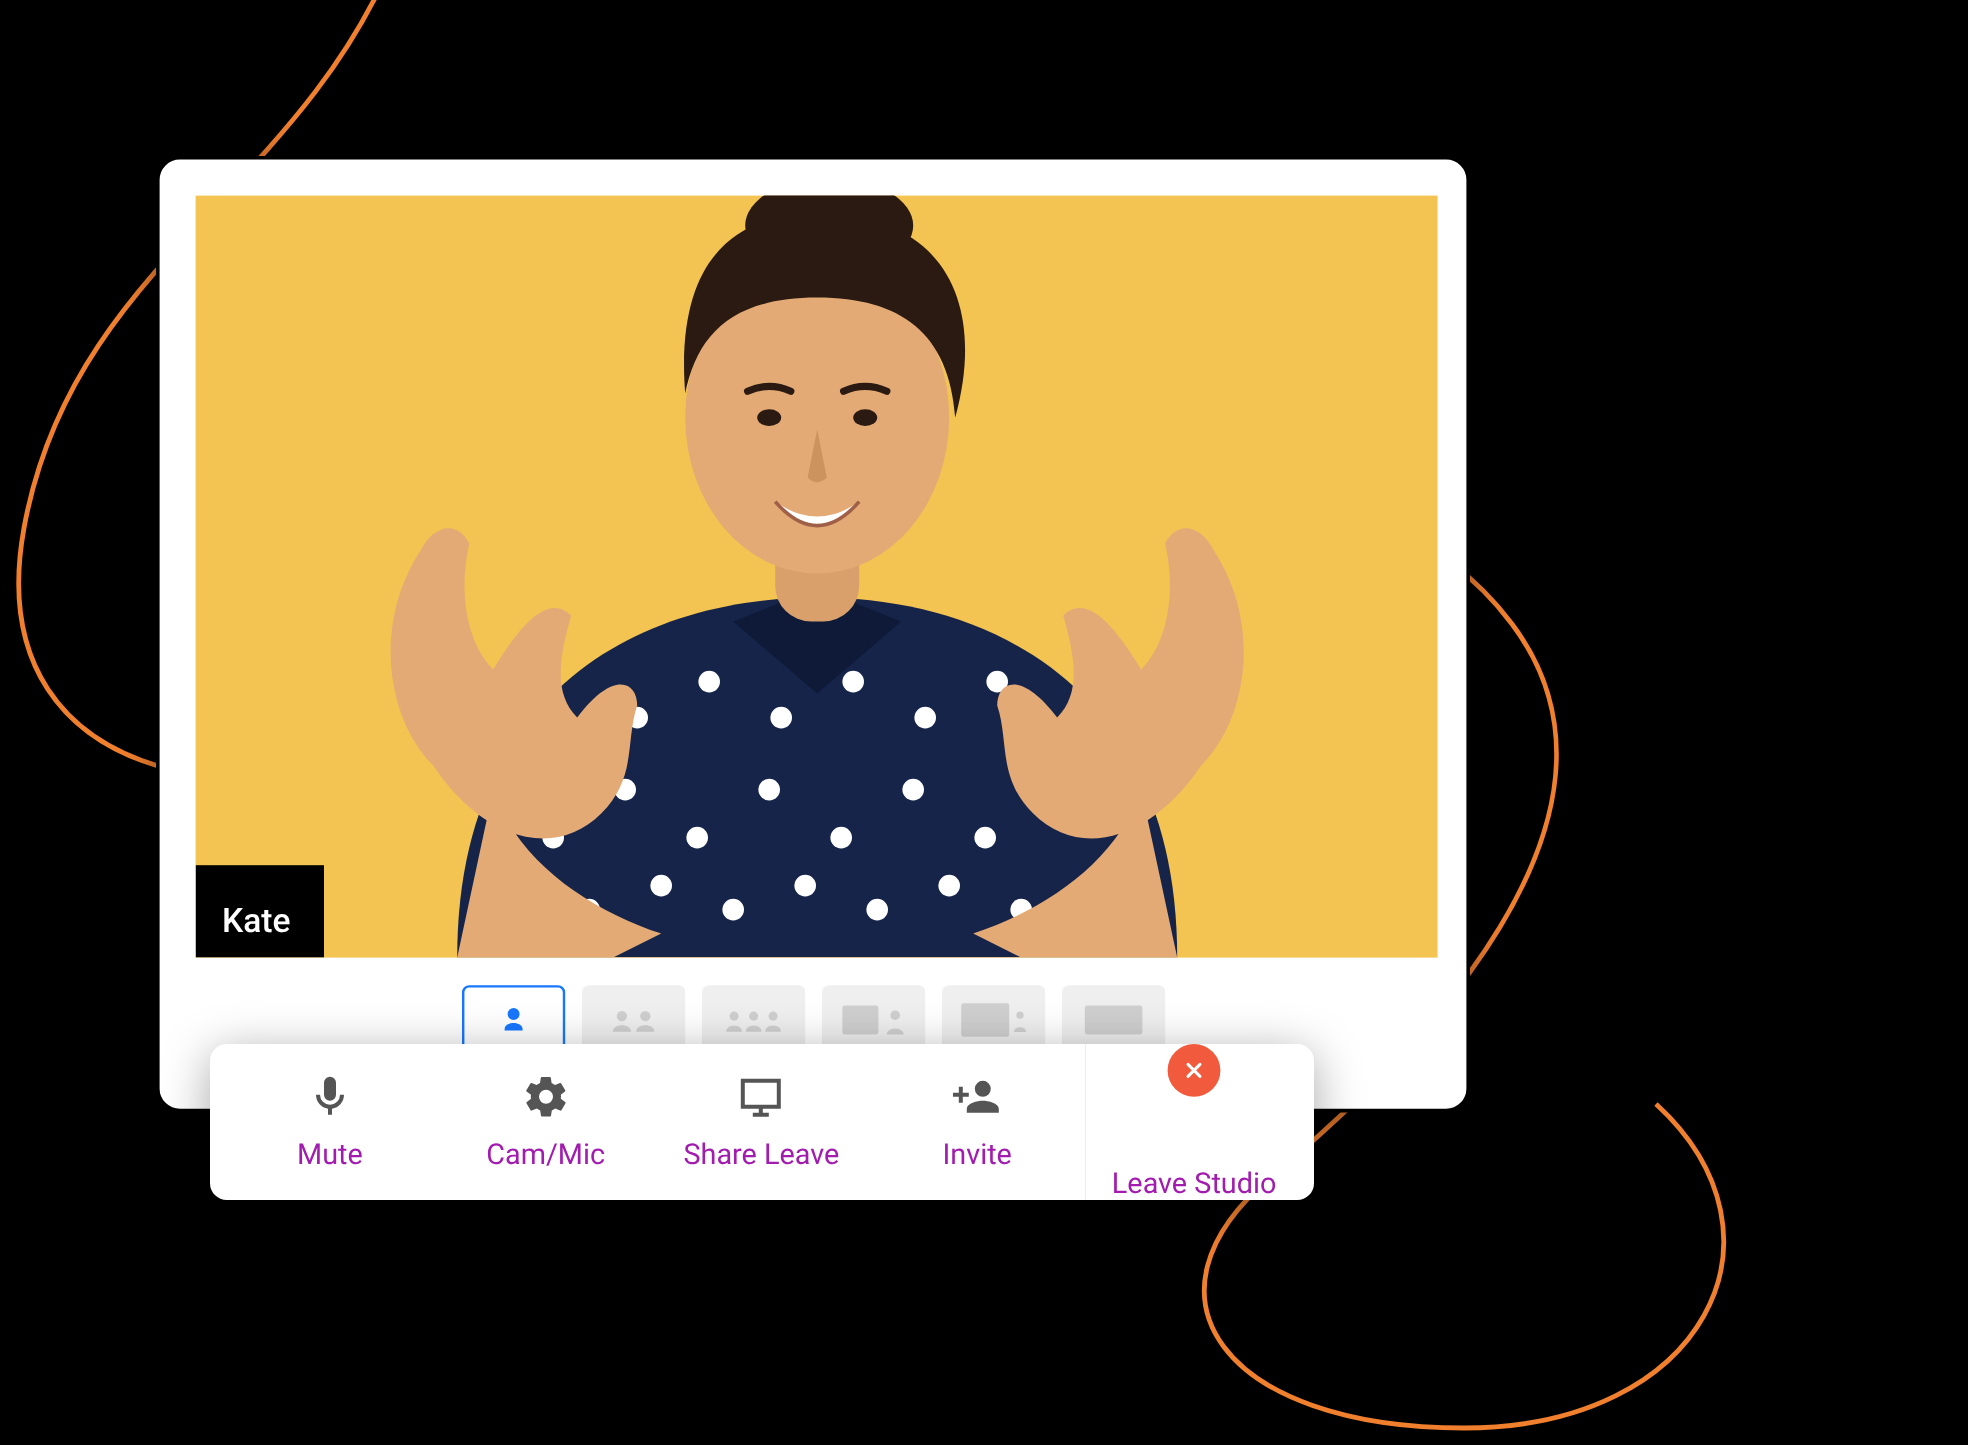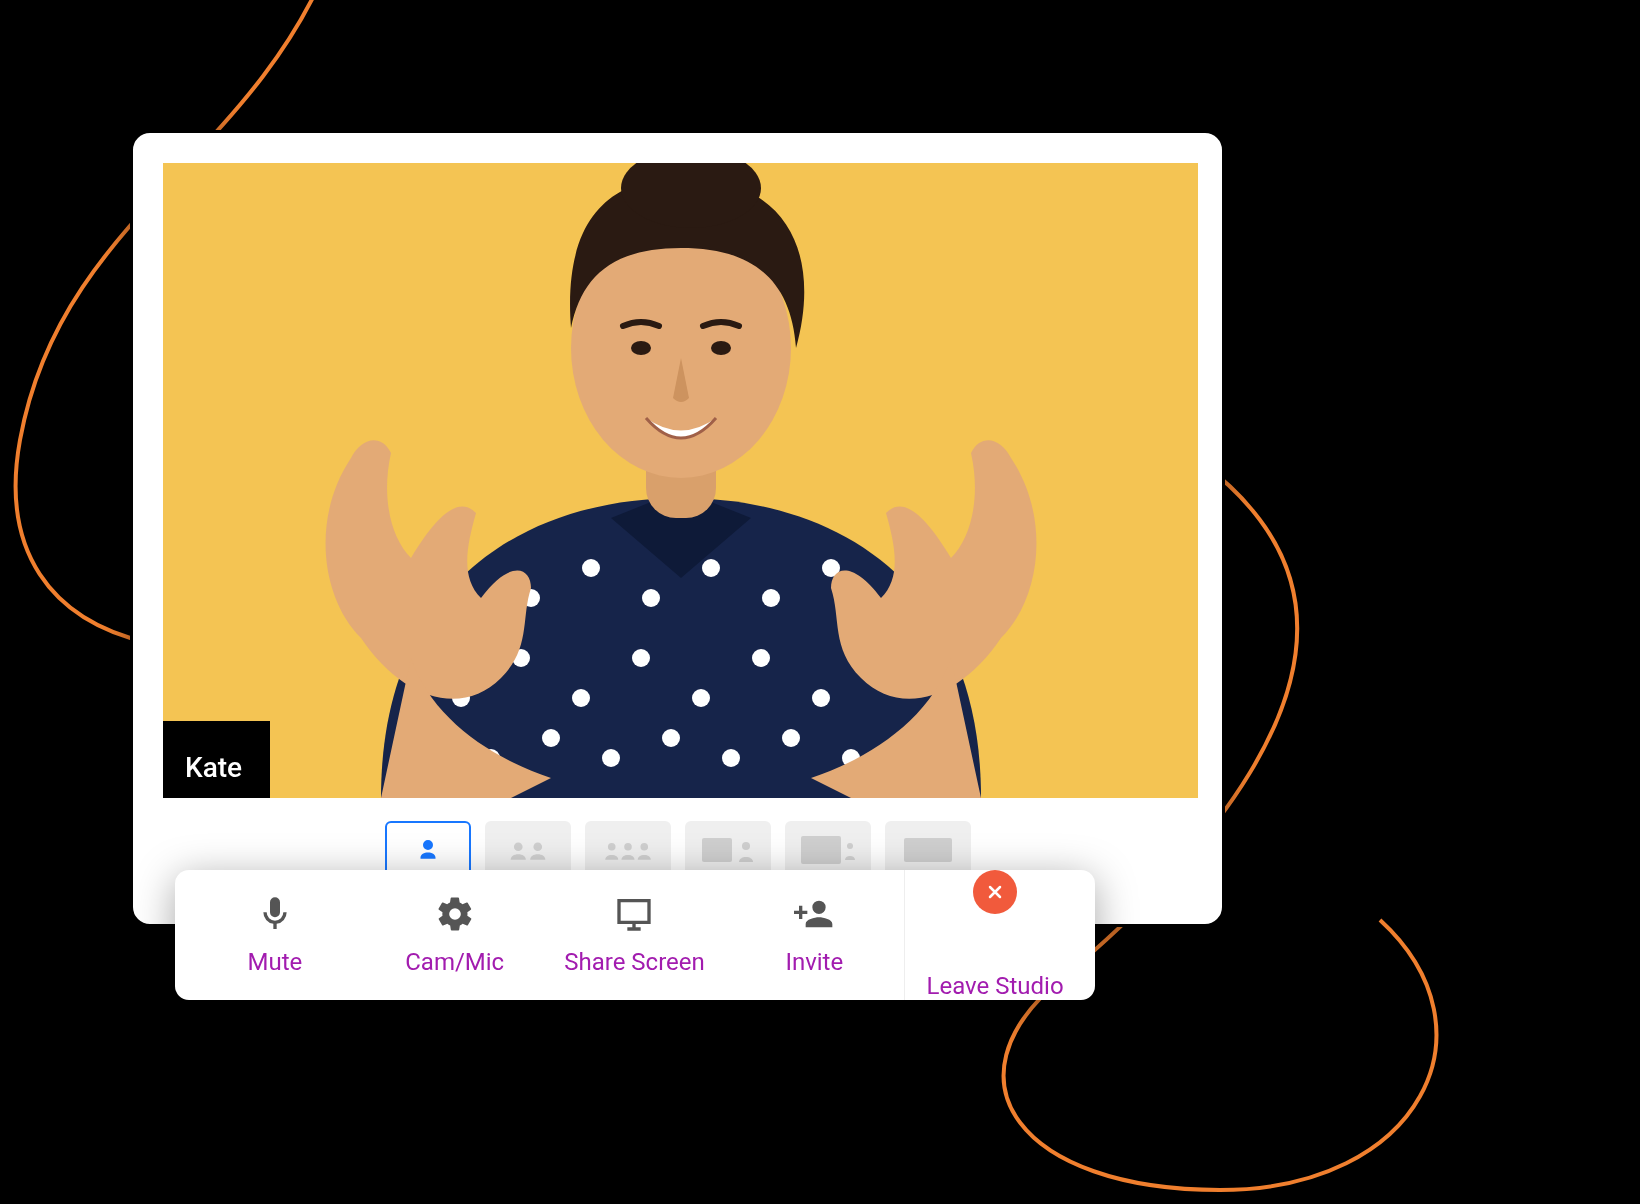--- a/index.html
+++ b/index.html
@@ -311,21 +311,21 @@
     <span class="tool-label">Cam/Mic</span>
   </div>
 
   <div class="tool">
     <span>
       <svg viewBox="0 0 24 24">
           <path fill="none" stroke="#555" stroke-width="2" d="M3 4h18v13H3z"></path>
           <path fill="#555" d="M11 17h2v3h-2zM8 20h8v2H8z"></path>
         </svg>
     </span>
-    <span class="tool-label">Share Screen</span>
+    <span class="tool-label">Share Leave</span>
   </div>
 
   <div class="tool">
     <span>
       <svg viewBox="0 0 24 24">
           <path fill="#555" d="M15 12a4 4 0 1 0-4-4 4 4 0 0 0 4 4zm0 2c-2.7 0-8 1.3-8 4v2h16v-2c0-2.7-5.3-4-8-4zM5 10V7H3v3H0v2h3v3h2v-3h3v-2z"></path>
         </svg>
     </span>
     <span class="tool-label">Invite</span>
   </div>

